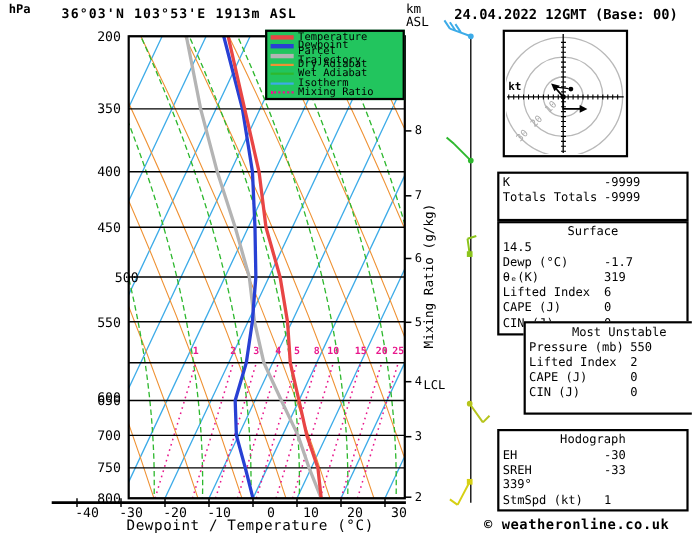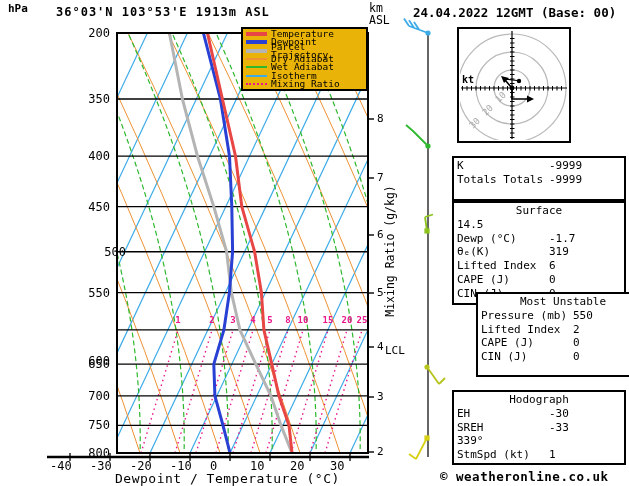--- a/index.html
+++ b/index.html
@@ -10,24 +10,24 @@
   .station{left:56px;top:5px;font-size:12px;font-weight:bold;letter-spacing:1px;}
   .datetime{left:413px;top:5px;font-size:12.5px;font-weight:bold;}
   .kmasl{left:369px;top:2px;font-size:11.5px;line-height:12px;font-weight:normal;}
   .xlabel{left:115px;top:471px;font-size:13px;letter-spacing:0.5px;}
   .mrlabel{left:305px;top:244px;width:170px;text-align:center;font-size:11.5px;
            transform:rotate(-90deg);}
   .lcl{left:385px;top:344px;font-size:11px;}
   .ktlab{left:462px;top:31px;font-size:10px;font-weight:bold;margin-top:43px;}
   .footer{left:440px;top:469px;font-size:12.5px;font-weight:bold;letter-spacing:0.5px;}
   .plabel{width:50px;text-align:right;font-size:12px;}
-  .xtick{width:40px;text-align:left;font-size:12px;}
+  .xtick{width:40px;text-align:right;font-size:12px;}
   .kmlab{font-size:11px;}
   .mrval{font-size:9px;font-weight:bold;color:#e8188c;width:20px;text-align:center;}
-  .legend{position:absolute;left:241px;top:27px;width:127px;height:64px;background:#eab308;
+  .legend{position:absolute;left:241px;top:27px;width:127px;height:64px;background:#22c55e;
           border:2px solid #000;box-sizing:border-box;display:flex;flex-direction:column;
           justify-content:space-around;padding:1px 2px;}
   .lrow{display:flex;align-items:center;height:8px;}
   .lswatch{width:21px;margin:0 4px 0 1px;flex:none;}
   .llabel{font-size:9.5px;line-height:8px;}
   .pbox{position:absolute;left:452px;width:174px;border:2px solid #000;box-sizing:border-box;
         background:#fff;padding:1px 3px;}
   .ptitle{text-align:center;font-size:11px;line-height:13.8px;}
   .prow{display:flex;font-size:11px;line-height:13.8px;}
   .prow .lab{flex:1;}

